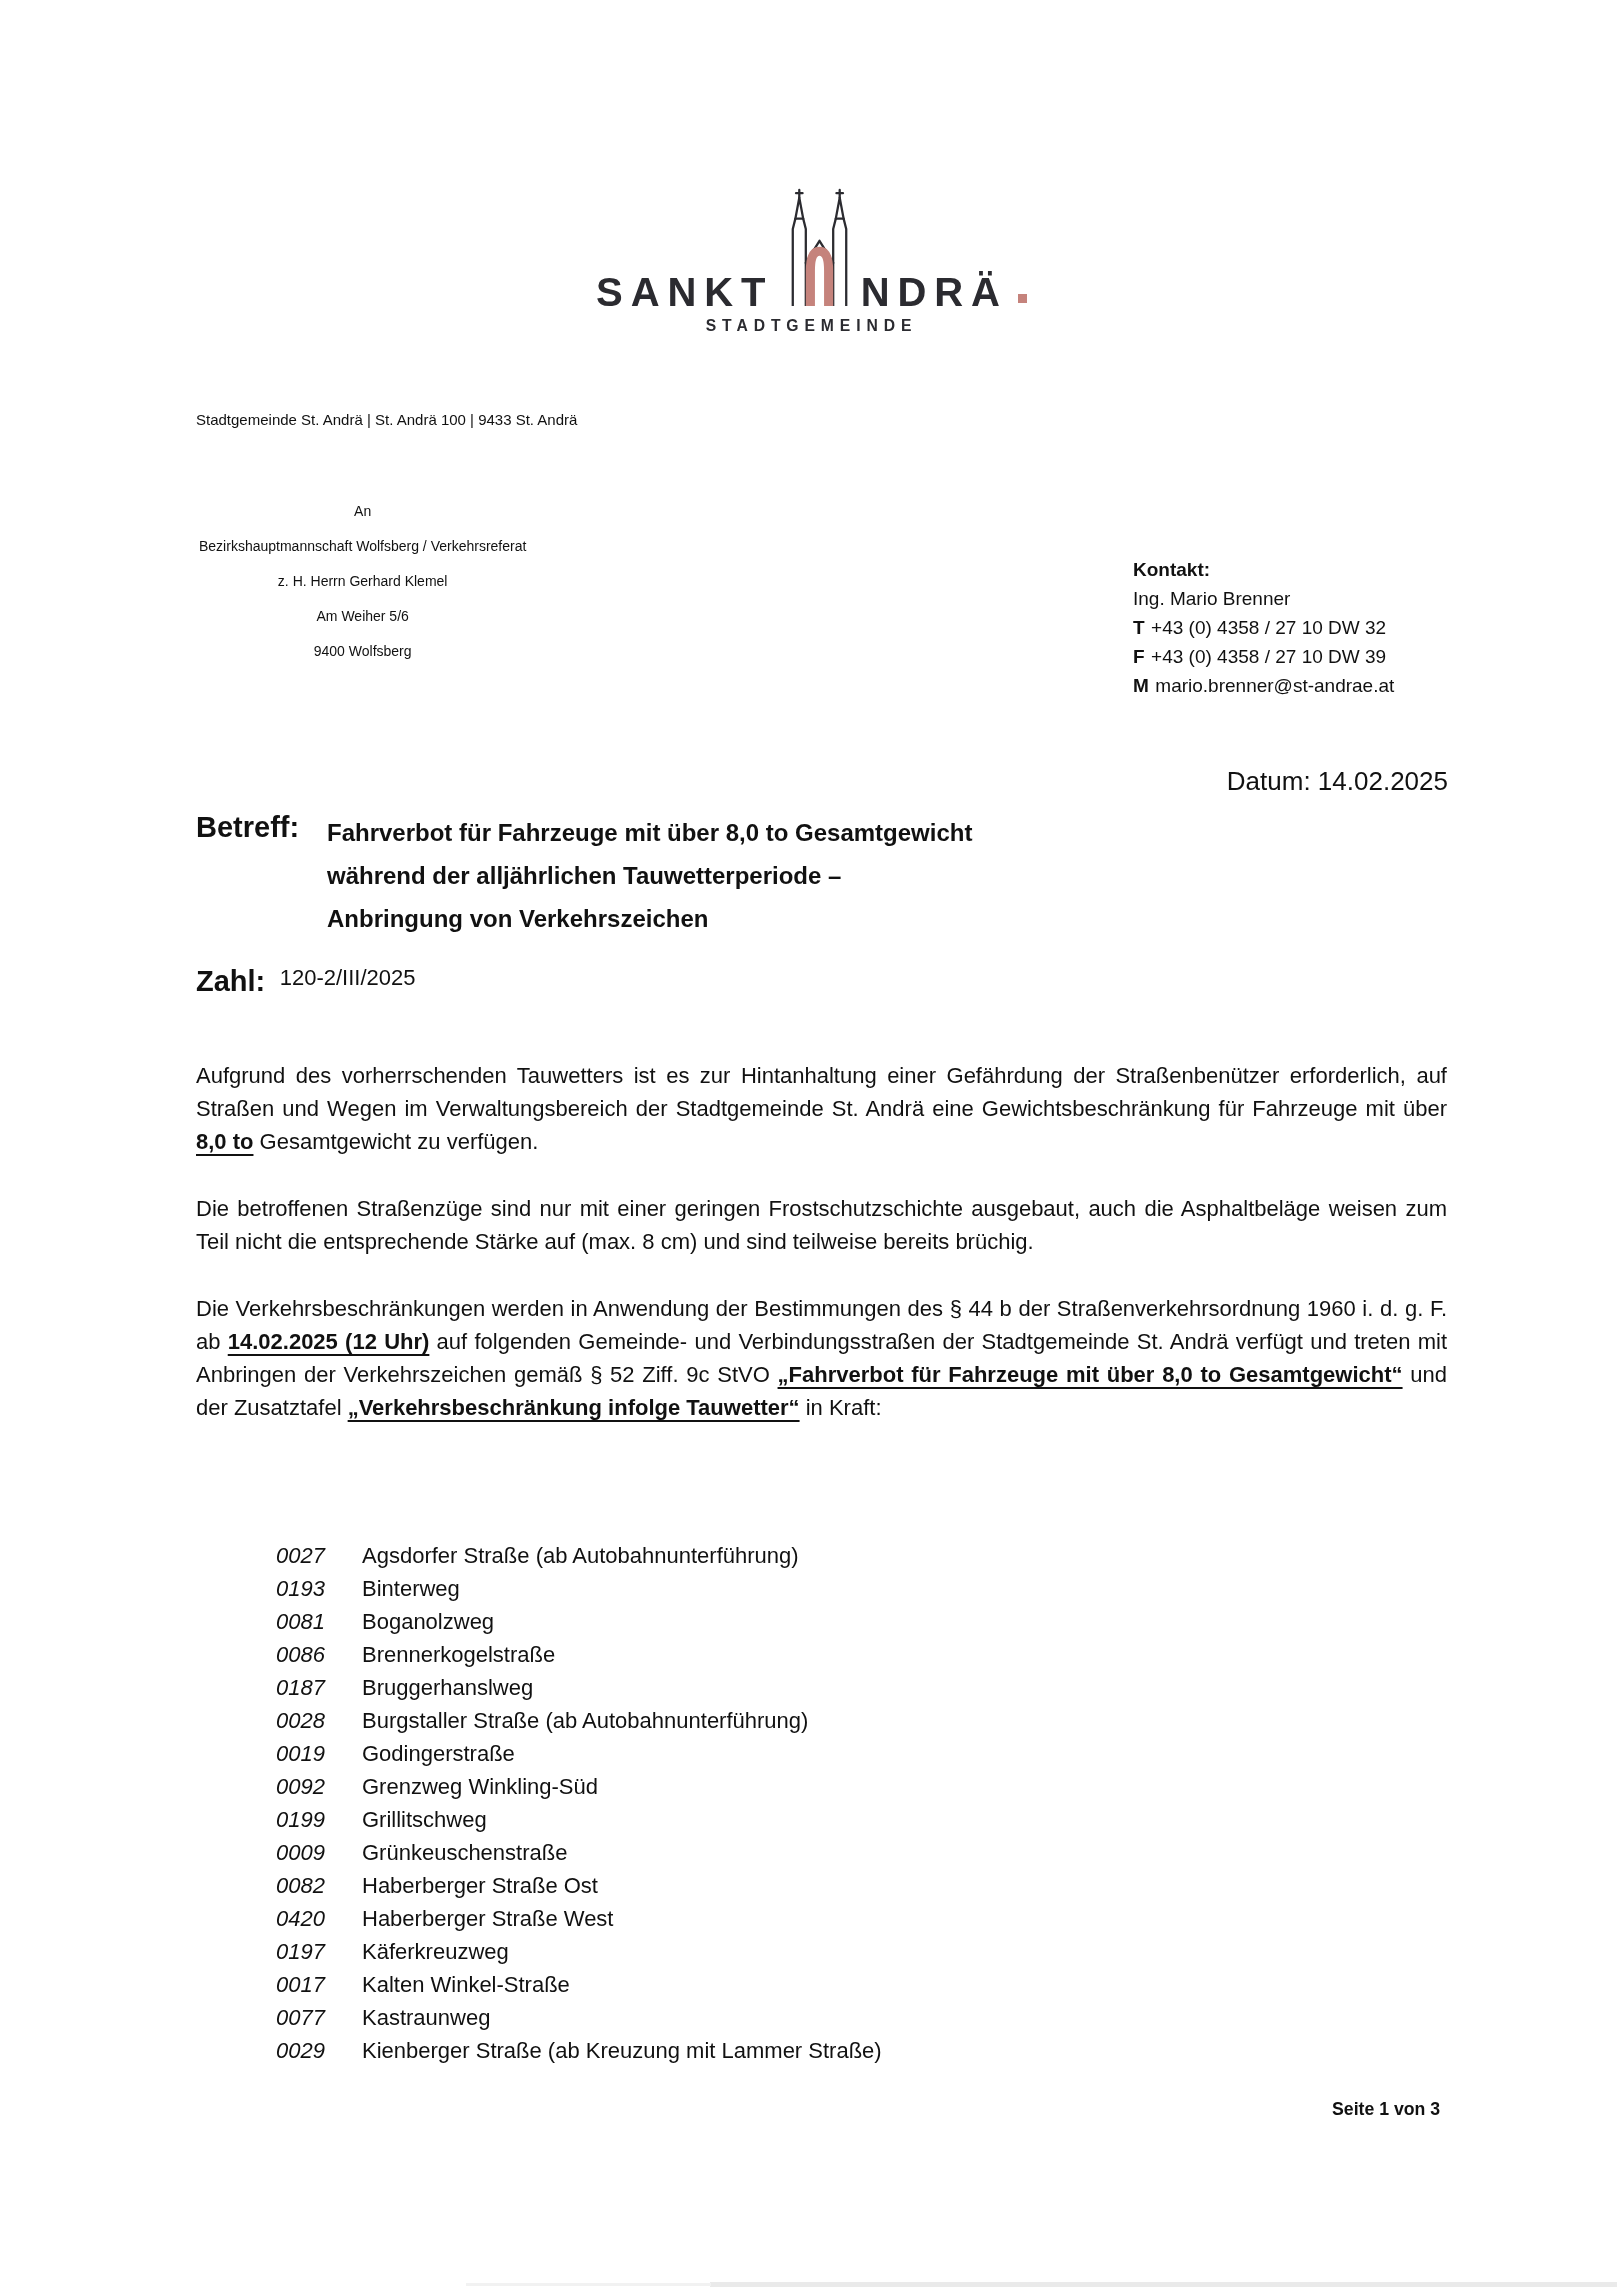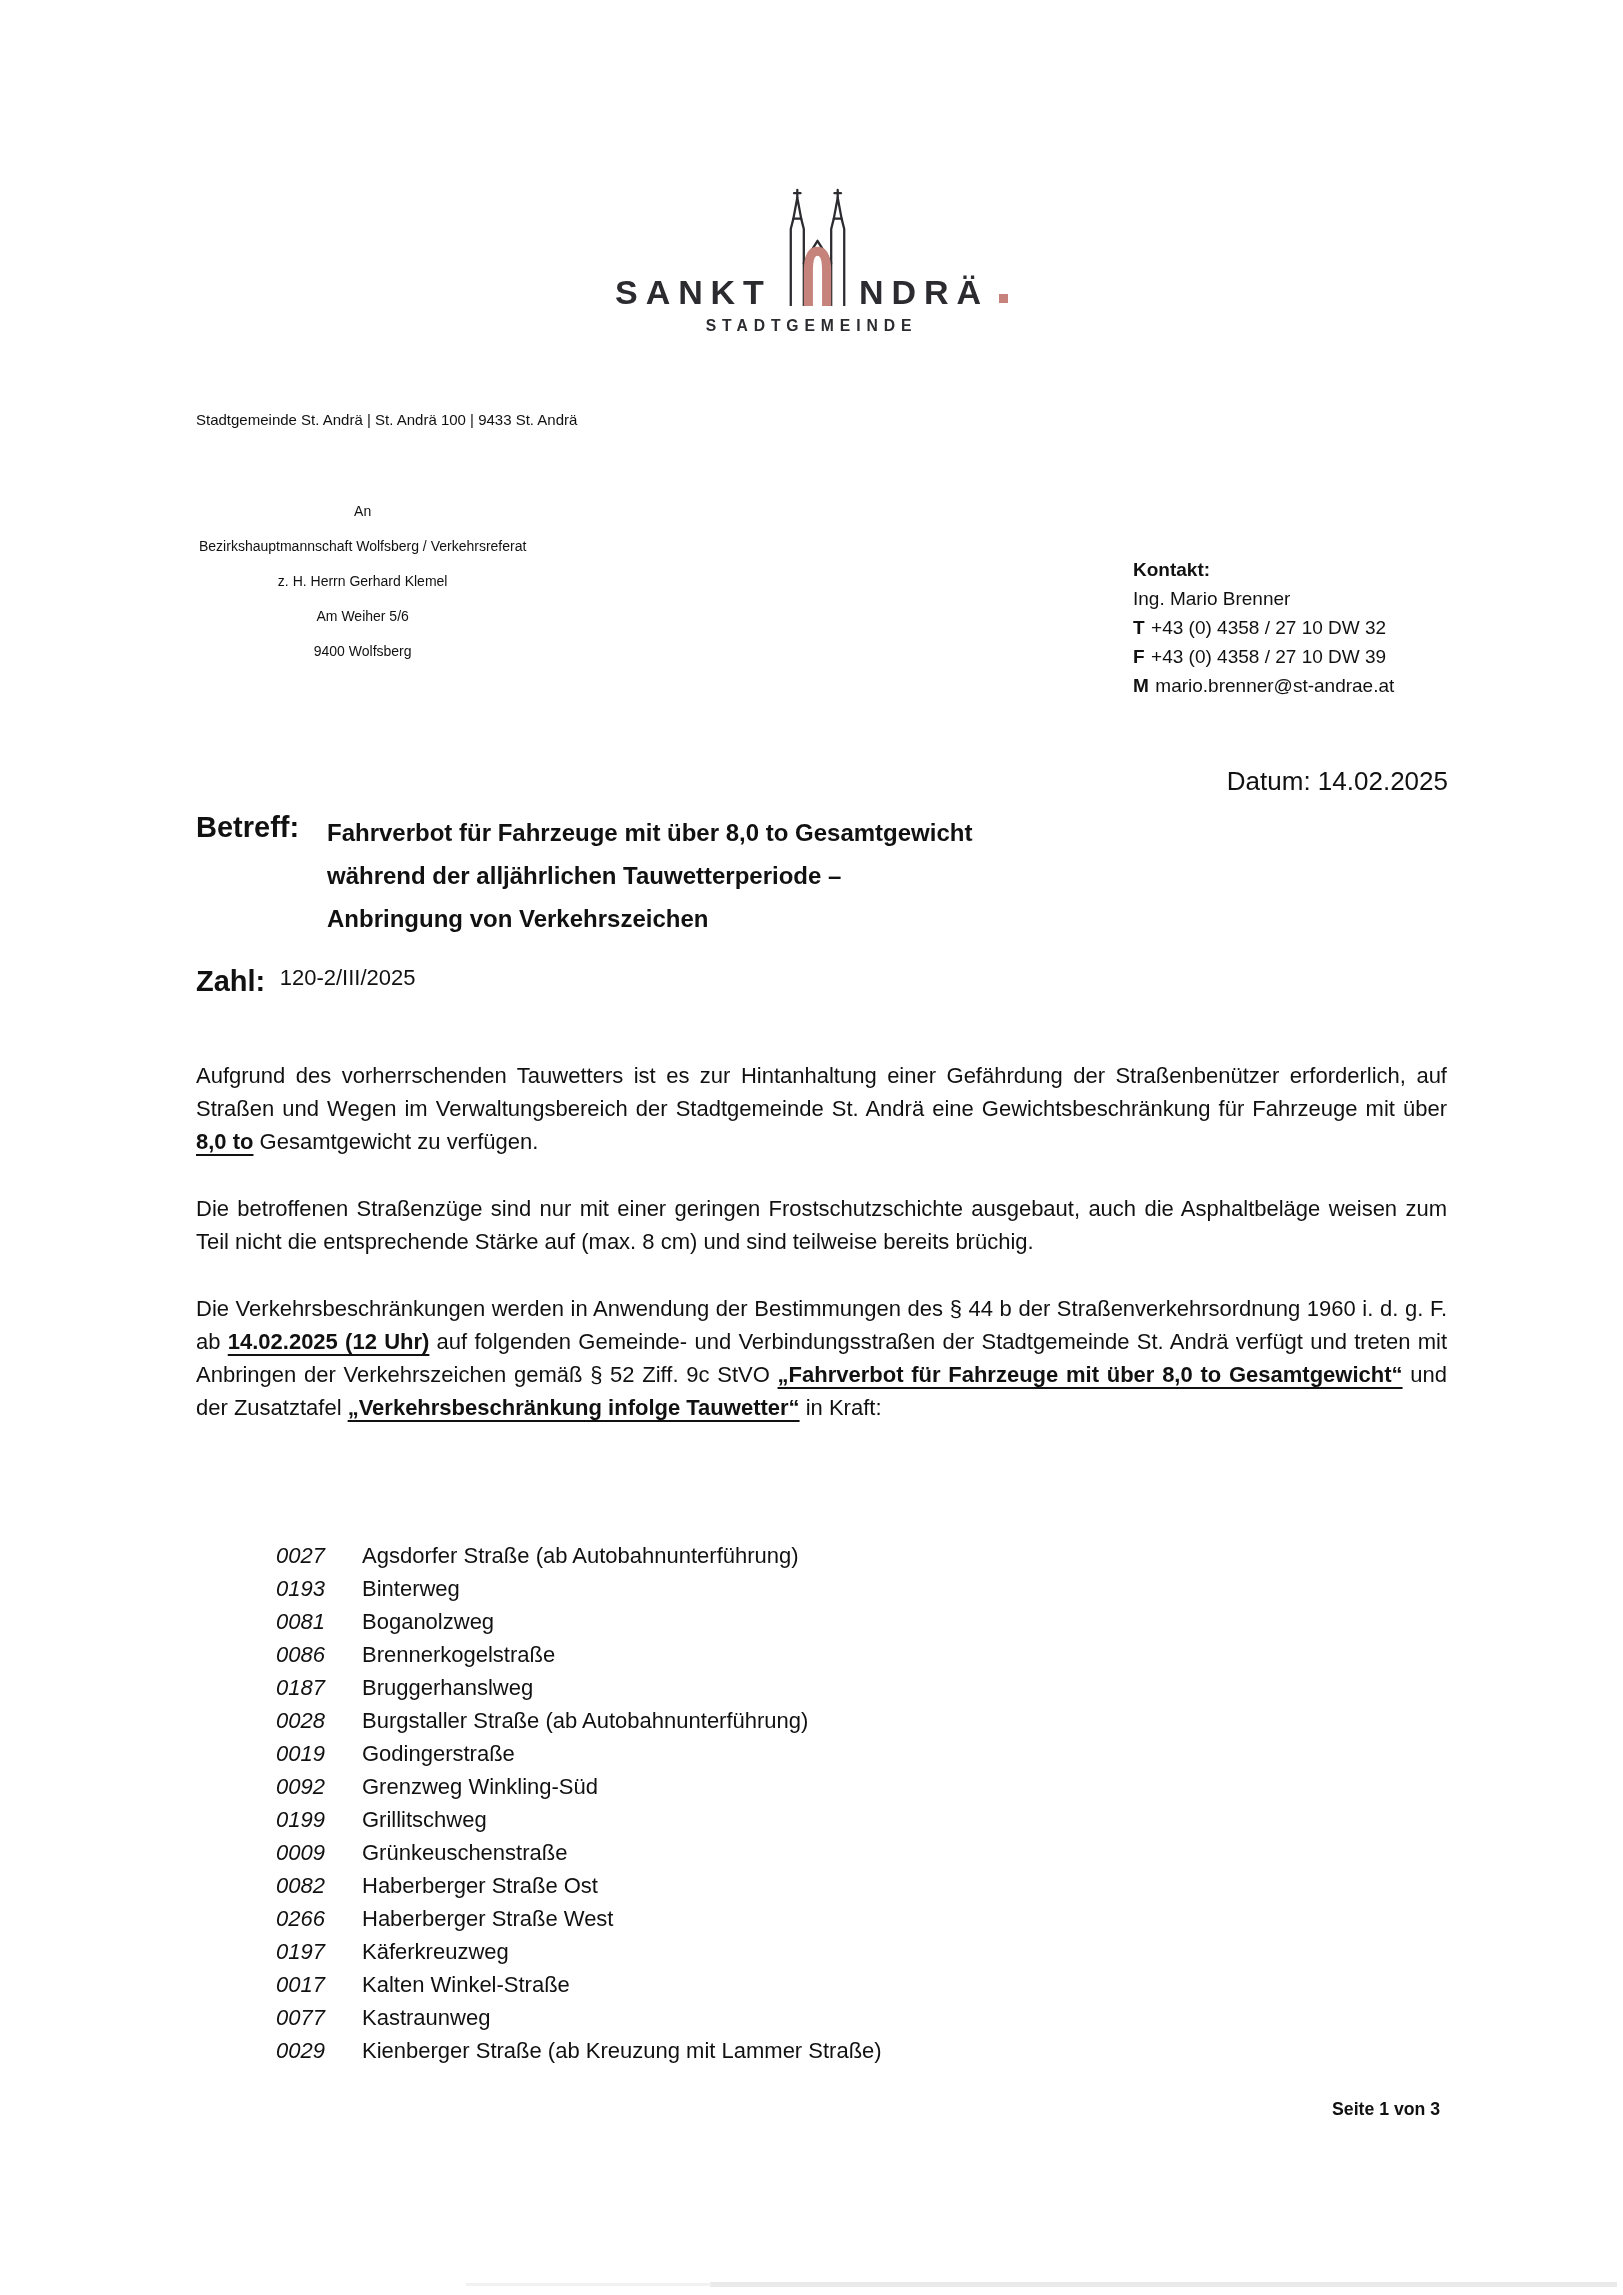--- a/index.html
+++ b/index.html
@@ -7,21 +7,21 @@
     position:relative;
     width:1623px;height:2295px;
     background:#ffffff;
     font-family:"Liberation Sans", sans-serif;
     color:#111111;
     overflow:hidden;
   }
   
   .logo{position:absolute;top:186px;left:0;right:0;display:flex;flex-direction:column;align-items:center;}
   .logo-row{display:flex;align-items:flex-end;}
-  .brand{font-size:34px;font-weight:700;letter-spacing:7.9px;line-height:26px;color:#2b2b30;white-space:nowrap;}
+  .brand{font-size:40px;font-weight:700;letter-spacing:7.9px;line-height:26px;color:#2b2b30;white-space:nowrap;}
   .brand-church{display:block;margin:0 5.2px -1.3px 9.2px;}
   .brand-dot{display:inline-block;width:8.5px;height:8.5px;margin:0 0 2px 10.5px;}
   .logo-sub{font-size:15.7px;font-weight:700;letter-spacing:5.9px;color:#2b2b30;margin-top:11.8px;}
   
   .sender{position:absolute;left:196px;top:411px;font-size:15px;white-space:nowrap;}
   .recipient{position:absolute;left:199px;top:494px;font-size:14px;line-height:35px;white-space:nowrap;text-align:center;}
   .contact{position:absolute;left:1133px;top:555px;font-size:19px;line-height:29px;white-space:nowrap;}
   .contact .heading{font-weight:700;}
   .clabel{font-weight:700;margin-right:6.5px;}
   .date{position:absolute;right:175px;top:766px;font-size:26px;white-space:nowrap;}
@@ -164,21 +164,21 @@
       </div>
       <div class="street-row">
         <span class="street-code">0009</span>
         <span class="street-name">Grünkeuschenstraße</span>
       </div>
       <div class="street-row">
         <span class="street-code">0082</span>
         <span class="street-name">Haberberger Straße Ost</span>
       </div>
       <div class="street-row">
-        <span class="street-code">0266</span>
+        <span class="street-code">0420</span>
         <span class="street-name">Haberberger Straße West</span>
       </div>
       <div class="street-row">
         <span class="street-code">0197</span>
         <span class="street-name">Käferkreuzweg</span>
       </div>
       <div class="street-row">
         <span class="street-code">0017</span>
         <span class="street-name">Kalten Winkel-Straße</span>
       </div>

